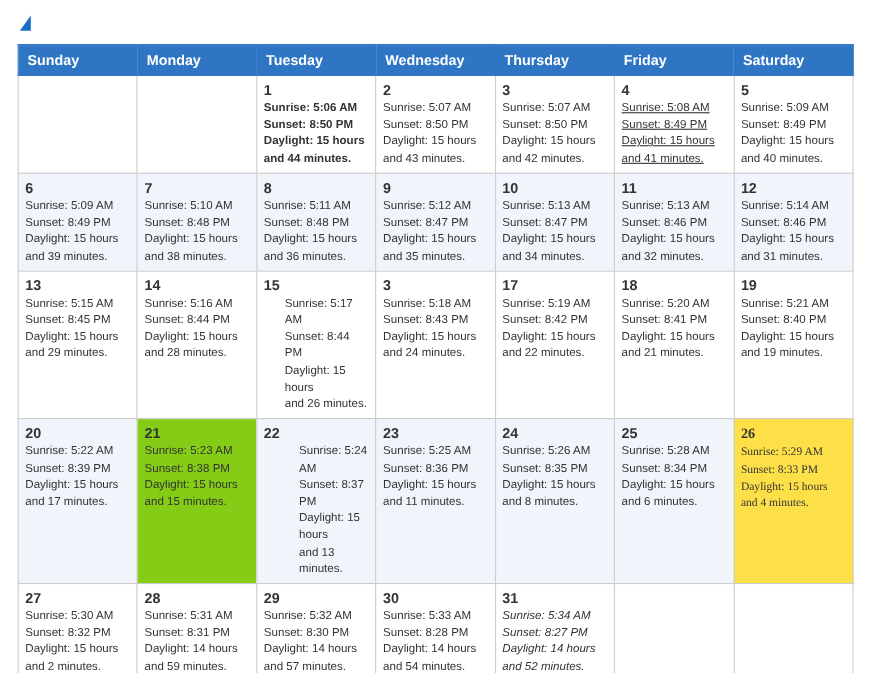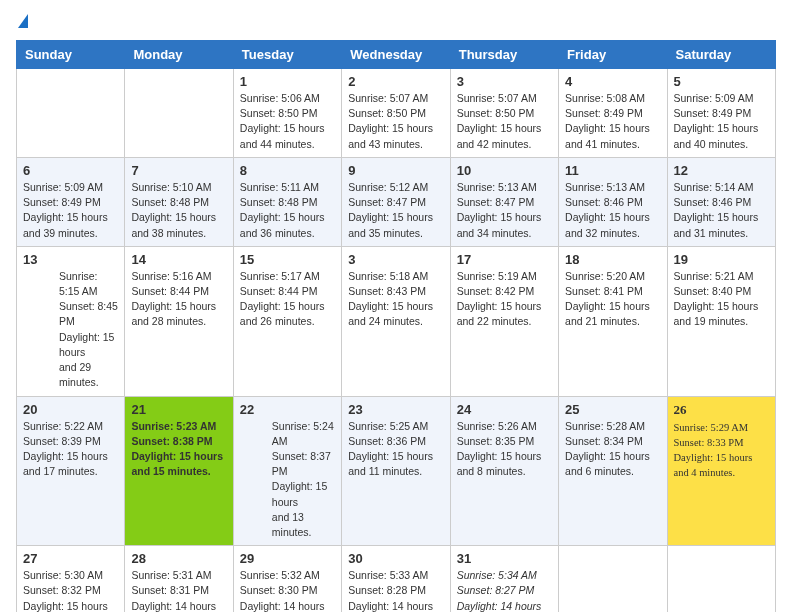--- a/index.html
+++ b/index.html
@@ -137,42 +137,42 @@
         <th>Friday</th>
         <th>Saturday</th>
       </tr>
   </thead>
   <tbody id="calendar-body">
   <tr>
         <td class="empty-cell"></td>
         <td class="empty-cell"></td>
         <td>
           <div class="day-number">1</div>
-          <div class="day-info" style="white-space: pre-line;">Sunrise: 5:06 AM
+          <div class="day-info" style="white-space: pre-line; font-weight: bold;">Sunrise: 5:06 AM
 Sunset: 8:50 PM
 Daylight: 15 hours
 and 44 minutes.</div>
         </td>
         <td>
           <div class="day-number">2</div>
           <div class="day-info" style="white-space: pre-line;">Sunrise: 5:07 AM
 Sunset: 8:50 PM
 Daylight: 15 hours
 and 43 minutes.</div>
         </td>
         <td>
           <div class="day-number">3</div>
           <div class="day-info" style="white-space: pre-line;">Sunrise: 5:07 AM
 Sunset: 8:50 PM
 Daylight: 15 hours
 and 42 minutes.</div>
         </td>
         <td>
           <div class="day-number">4</div>
-          <div class="day-info" style="white-space: pre-line;">Sunrise: 5:08 AM
+          <div class="day-info" style="white-space: pre-line; text-decoration: underline;">Sunrise: 5:08 AM
 Sunset: 8:49 PM
 Daylight: 15 hours
 and 41 minutes.</div>
         </td>
         <td>
           <div class="day-number">5</div>
           <div class="day-info" style="white-space: pre-line;">Sunrise: 5:09 AM
 Sunset: 8:49 PM
 Daylight: 15 hours
 and 40 minutes.</div>
@@ -225,35 +225,35 @@
           <div class="day-number">12</div>
           <div class="day-info" style="white-space: pre-line;">Sunrise: 5:14 AM
 Sunset: 8:46 PM
 Daylight: 15 hours
 and 31 minutes.</div>
         </td>
       </tr>
       <tr>
         <td>
           <div class="day-number">13</div>
-          <div class="day-info" style="white-space: pre-line; margin-left: 36px;">Sunrise: 5:15 AM
+          <div class="day-info" style="white-space: pre-line;">Sunrise: 5:15 AM
 Sunset: 8:45 PM
 Daylight: 15 hours
 and 29 minutes.</div>
         </td>
         <td>
           <div class="day-number">14</div>
           <div class="day-info" style="white-space: pre-line;">Sunrise: 5:16 AM
 Sunset: 8:44 PM
 Daylight: 15 hours
 and 28 minutes.</div>
         </td>
         <td>
           <div class="day-number">15</div>
-          <div class="day-info" style="white-space: pre-line;">Sunrise: 5:17 AM
+          <div class="day-info" style="white-space: pre-line; margin-left: 19px;">Sunrise: 5:17 AM
 Sunset: 8:44 PM
 Daylight: 15 hours
 and 26 minutes.</div>
         </td>
         <td>
           <div class="day-number">3</div>
           <div class="day-info" style="white-space: pre-line;">Sunrise: 5:18 AM
 Sunset: 8:43 PM
 Daylight: 15 hours
 and 24 minutes.</div>
@@ -283,21 +283,21 @@
       <tr>
         <td style="background: rgb(240, 244, 251);">
           <div class="day-number">20</div>
           <div class="day-info" style="white-space: pre-line;">Sunrise: 5:22 AM
 Sunset: 8:39 PM
 Daylight: 15 hours
 and 17 minutes.</div>
         </td>
         <td style="background: #84cc16;">
           <div class="day-number">21</div>
-          <div class="day-info" style="white-space: pre-line; font-weight: bold;">Sunrise: 5:23 AM
+          <div class="day-info" style="white-space: pre-line;">Sunrise: 5:23 AM
 Sunset: 8:38 PM
 Daylight: 15 hours
 and 15 minutes.</div>
         </td>
         <td style="background: rgb(240, 244, 251);">
           <div class="day-number">22</div>
           <div class="day-info" style="white-space: pre-line; margin-left: 32px;">Sunrise: 5:24 AM
 Sunset: 8:37 PM
 Daylight: 15 hours
 and 13 minutes.</div>

